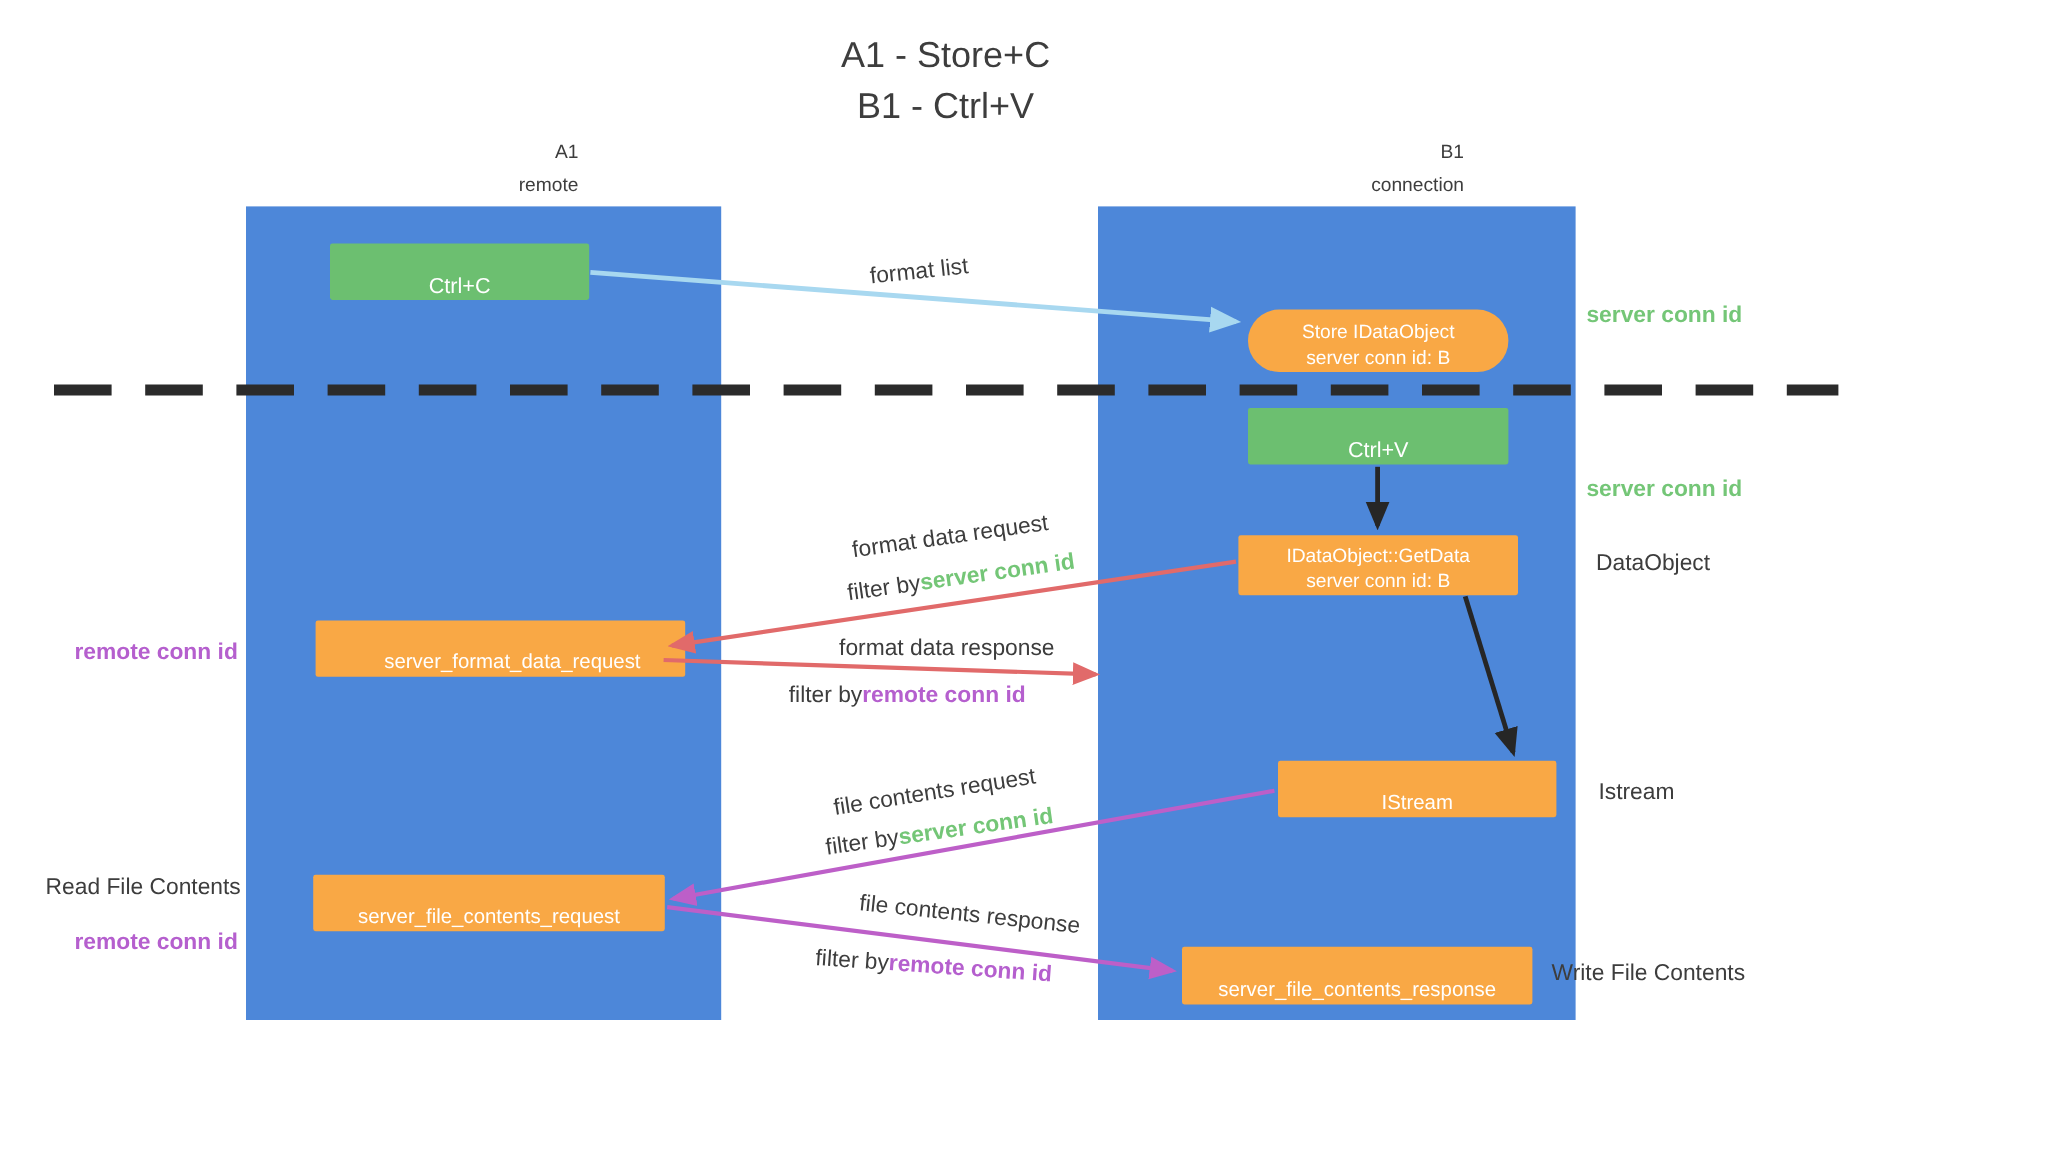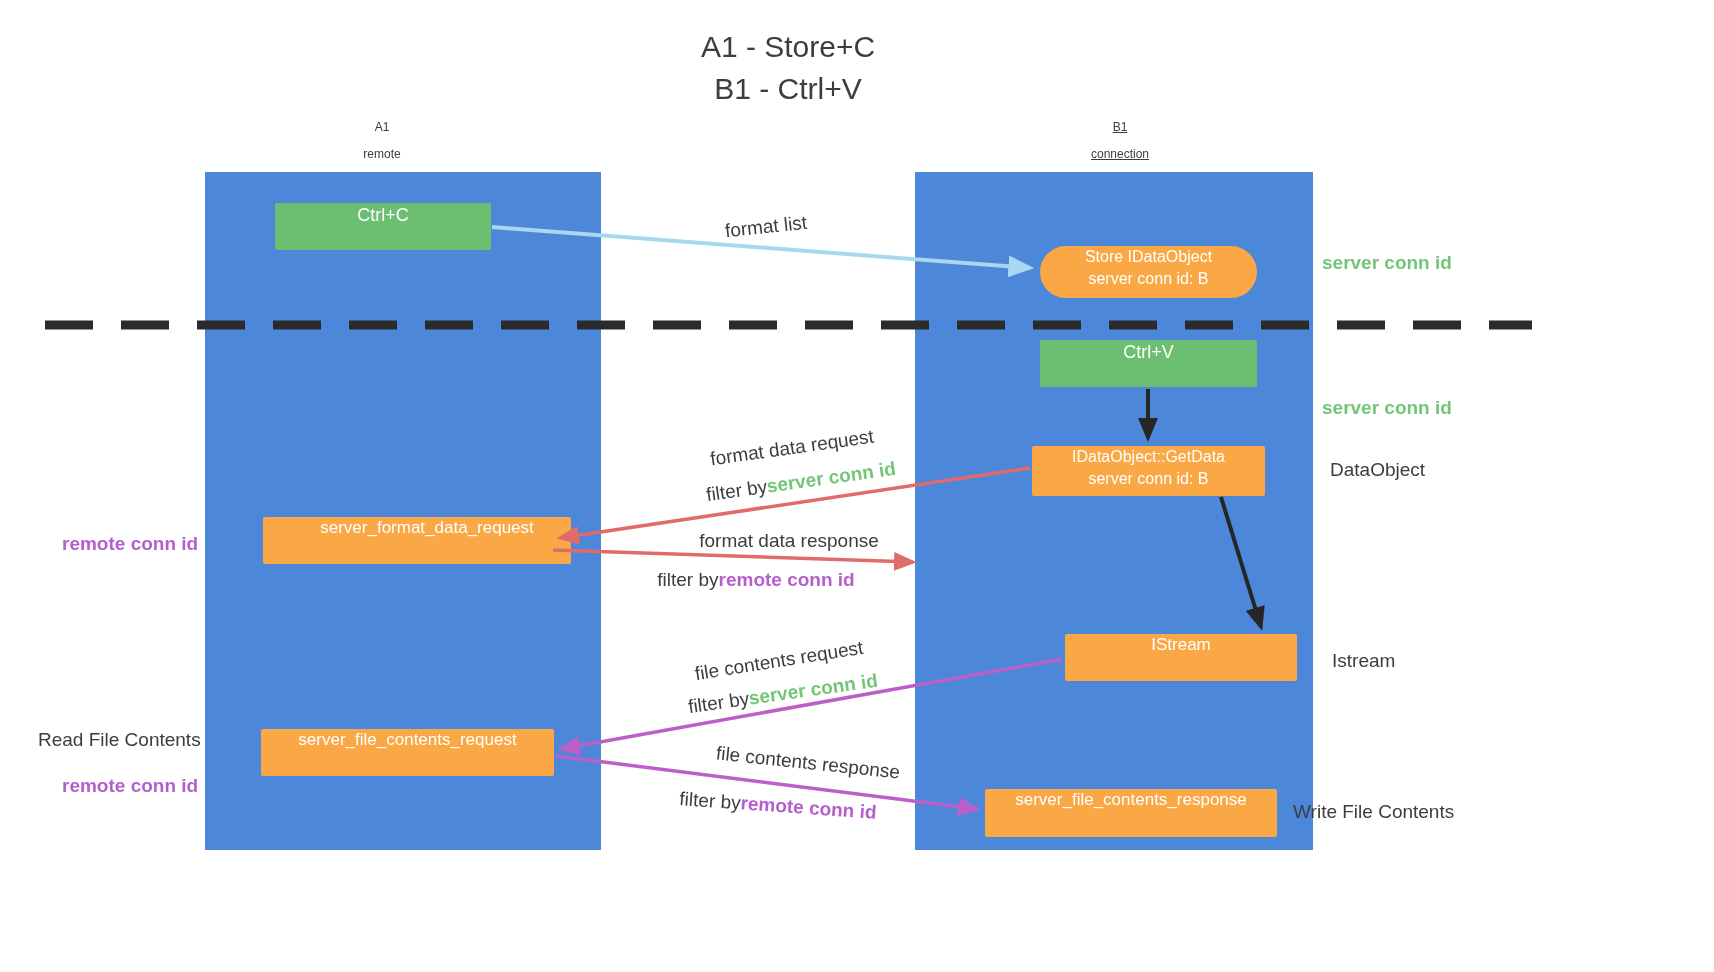--- a/index.html
+++ b/index.html
@@ -13,28 +13,28 @@
   }
   .abs { position: absolute; }
   .lane { background: var(--lane-blue, #4d87d9); }
   .diagram-title {
     text-align: center;
     font-size: 30px;
     line-height: 42px;
     color: var(--text-dark, #3d3d3d);
   }
   .lane-header {
-    text-align: center;
-    font-size: 12px;
+    text-align: right;
+    font-size: 16px;
     line-height: 27px;
     color: var(--text-dark, #3d3d3d);
   }
   .node {
     display: flex;
-    align-items: flex-start;
+    align-items: flex-end;
     justify-content: center;
     text-align: center;
     color: var(--node-text, #ffffff);
     border-radius: 2px;
     line-height: 1.35;
   }
   .green  { background: var(--green-box, #6cbf70); }
   .orange { background: var(--orange-box, #f9a845); }
   .side-label {
     font-size: 19px;
@@ -67,33 +67,33 @@
 
   <div class="abs diagram-title" style="left:638px; top:26px; width:300px;">
     <div>A1 - Store+C</div>
     <div>B1 - Ctrl+V</div>
   </div>
 
   <div class="abs lane-header" style="left:282px; top:114px; width:200px;">
     <div>A1</div>
     <div>remote</div>
   </div>
-  <div class="abs lane-header" style="left:1020px; top:114px; width:200px;text-decoration:underline;">
+  <div class="abs lane-header" style="left:1020px; top:114px; width:200px;">
     <div>B1</div>
     <div>connection</div>
   </div>
 
   <div class="abs lane" style="left:205px; top:172px; width:396px; height:678px;"></div>
   <div class="abs lane" style="left:915px; top:172px; width:398px; height:678px;"></div>
 
   <div class="abs node green" style="left:275px; top:203px; width:216px; height:47px; font-size:18px;">
     <span>Ctrl+C</span>
   </div>
 
-  <div class="abs node orange" style="left:1040px; top:246px; width:217px; height:52px; font-size:16px;border-radius:26px;">
+  <div class="abs node orange" style="left:1040px; top:258px; width:217px; height:52px; font-size:16px;border-radius:26px;">
     <div>
       <div>Store IDataObject</div>
       <div>server conn id: B</div>
     </div>
   </div>
 
   <div class="abs node green" style="left:1040px; top:340px; width:217px; height:47px; font-size:18px;">
     <span>Ctrl+V</span>
   </div>
 

